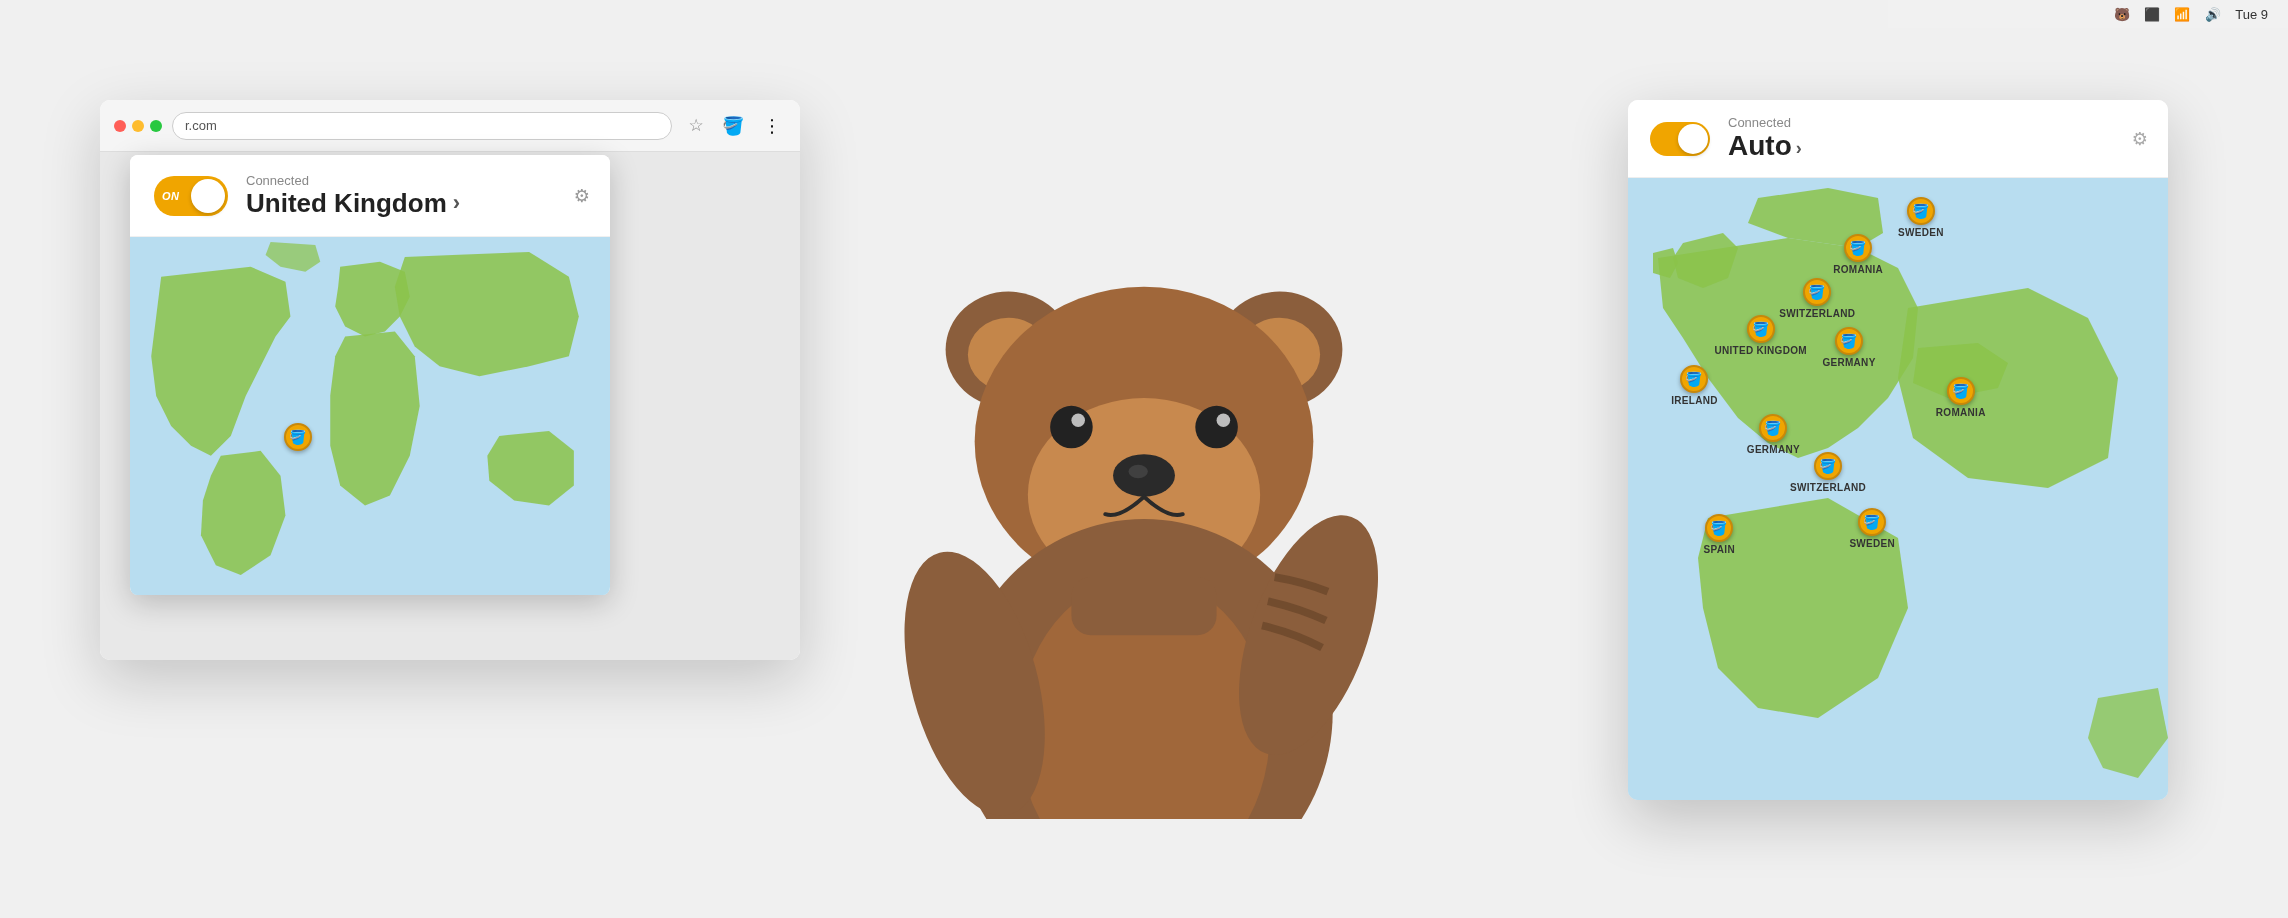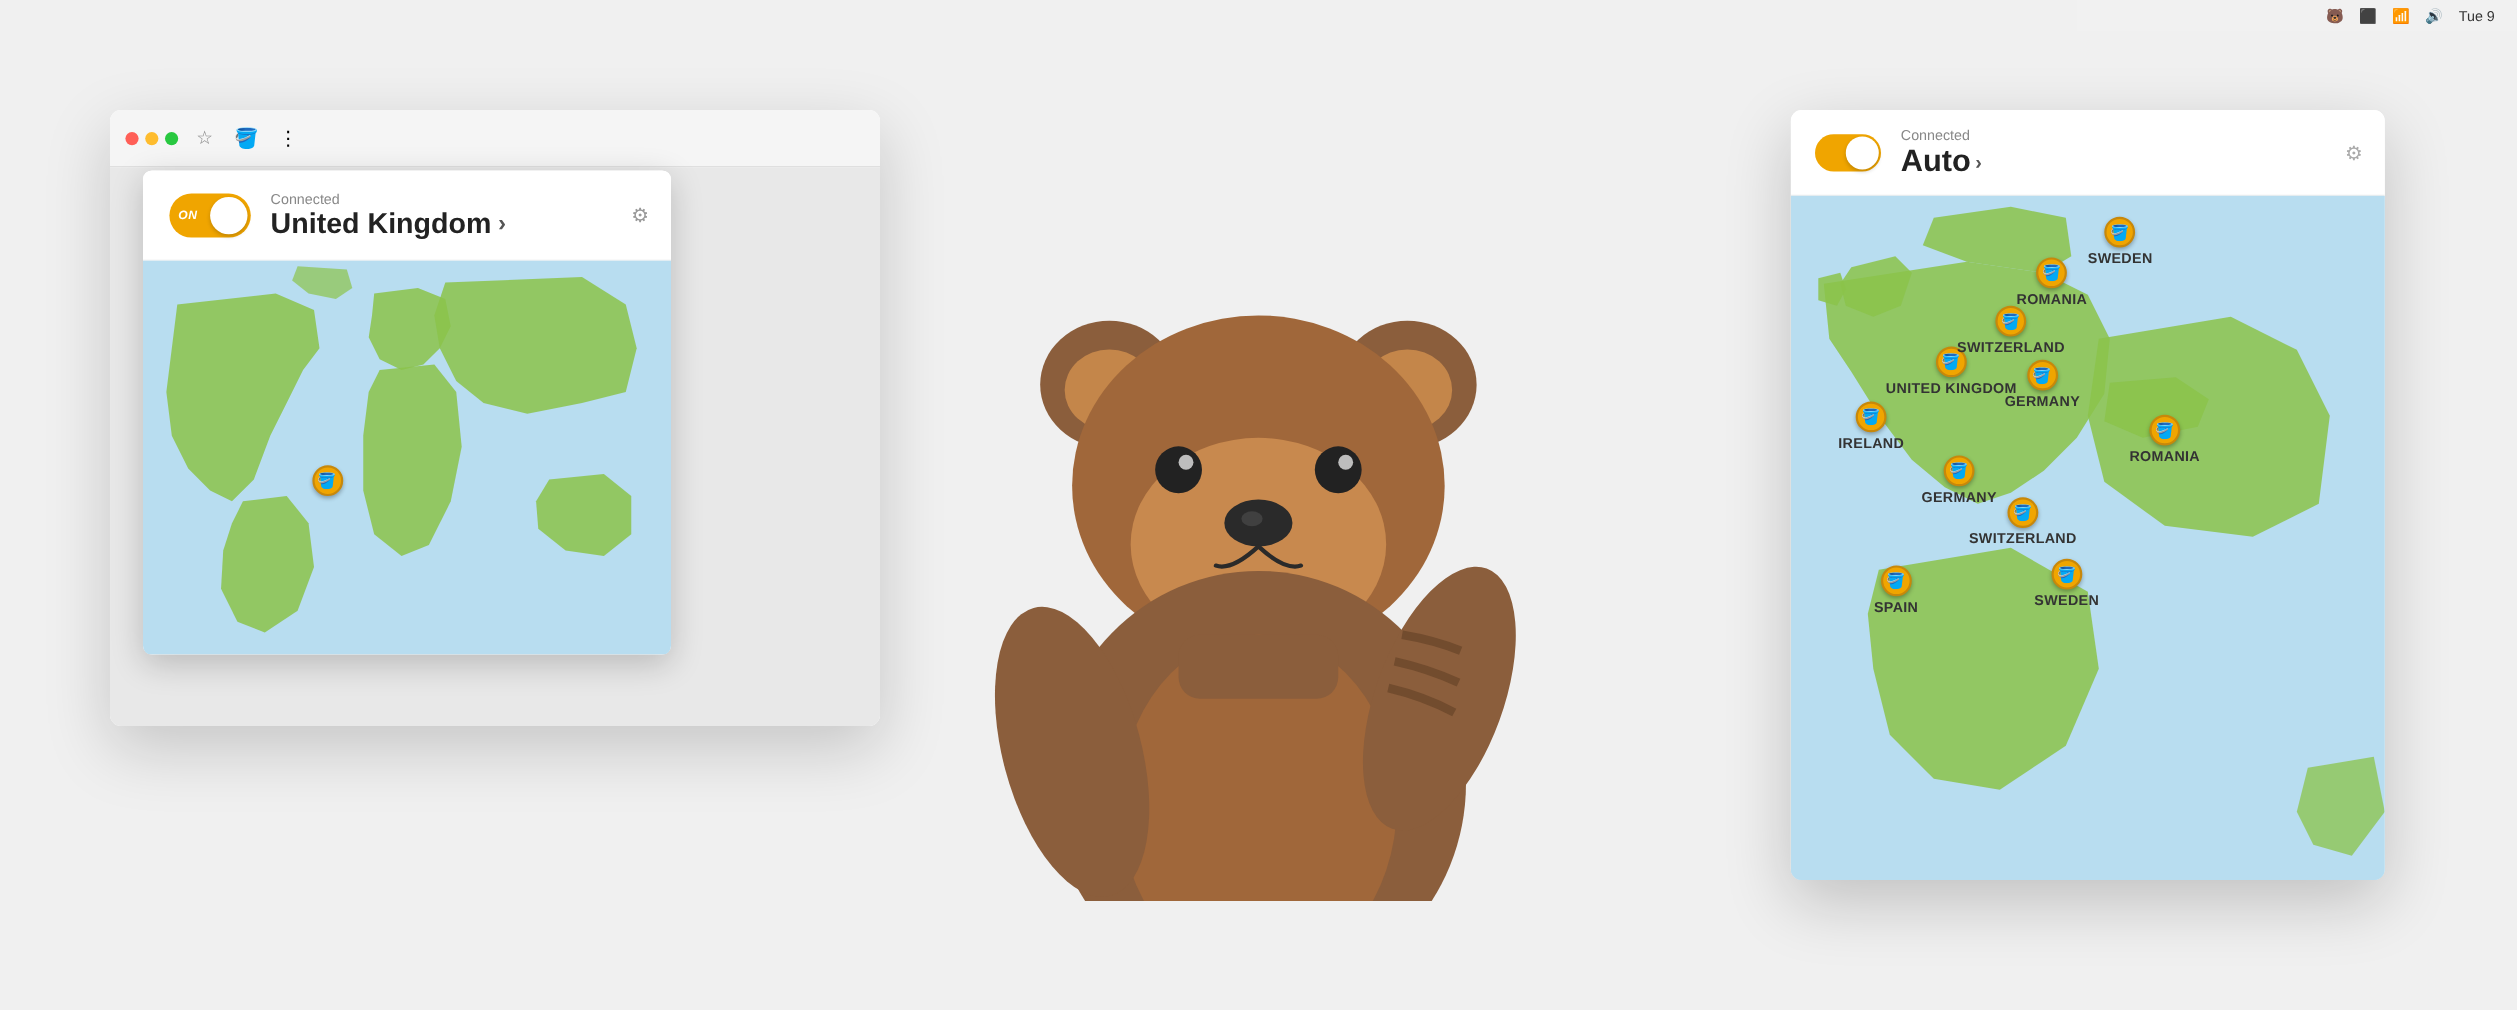--- a/index.html
+++ b/index.html
@@ -312,21 +312,21 @@
       border: 2px solid #c8880a;
       display: flex;
       align-items: center;
       justify-content: center;
       font-size: 14px;
       box-shadow: 0 2px 4px rgba(0,0,0,0.3);
     }
 
     .map-pin-label {
       margin-top: 2px;
-      font-size: 13px;
+      font-size: 10px;
       color: #333;
       white-space: nowrap;
       font-weight: 700;
       letter-spacing: 0.3px;
     }
 
     
     .chrome-dots {
       display: flex;
       gap: 6px;
@@ -356,20 +356,23 @@
   <span>Tue 9</span>
 </div>
 
 <div class="browser-window">
   <div class="browser-toolbar">
     <div class="chrome-dots">
       <div class="chrome-dot dot-red"></div>
       <div class="chrome-dot dot-yellow"></div>
       <div class="chrome-dot dot-green"></div>
     </div>
+    <div class="browser-url">
+      <span>r.com</span>
+    </div>
     <div class="browser-icon star-icon">☆</div>
     <div class="browser-icon" style="font-size:18px;">🪣</div>
     <div class="browser-icon" style="font-size:18px;">⋮</div>
   </div>
 
   <div style="width:100%;height:calc(100% - 52px);background:#e8e8e8;"></div>
 </div>
 
 <div class="vpn-popup">
   <div class="vpn-popup-header">

